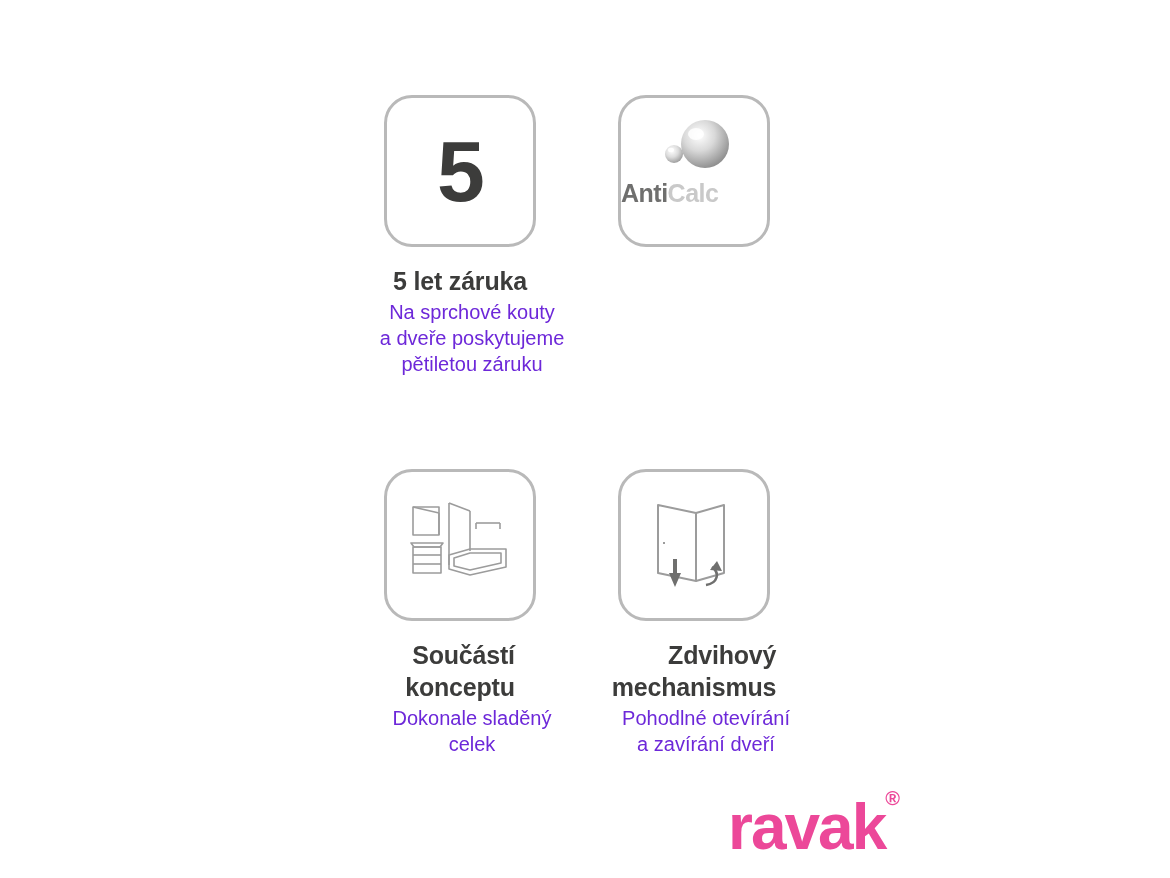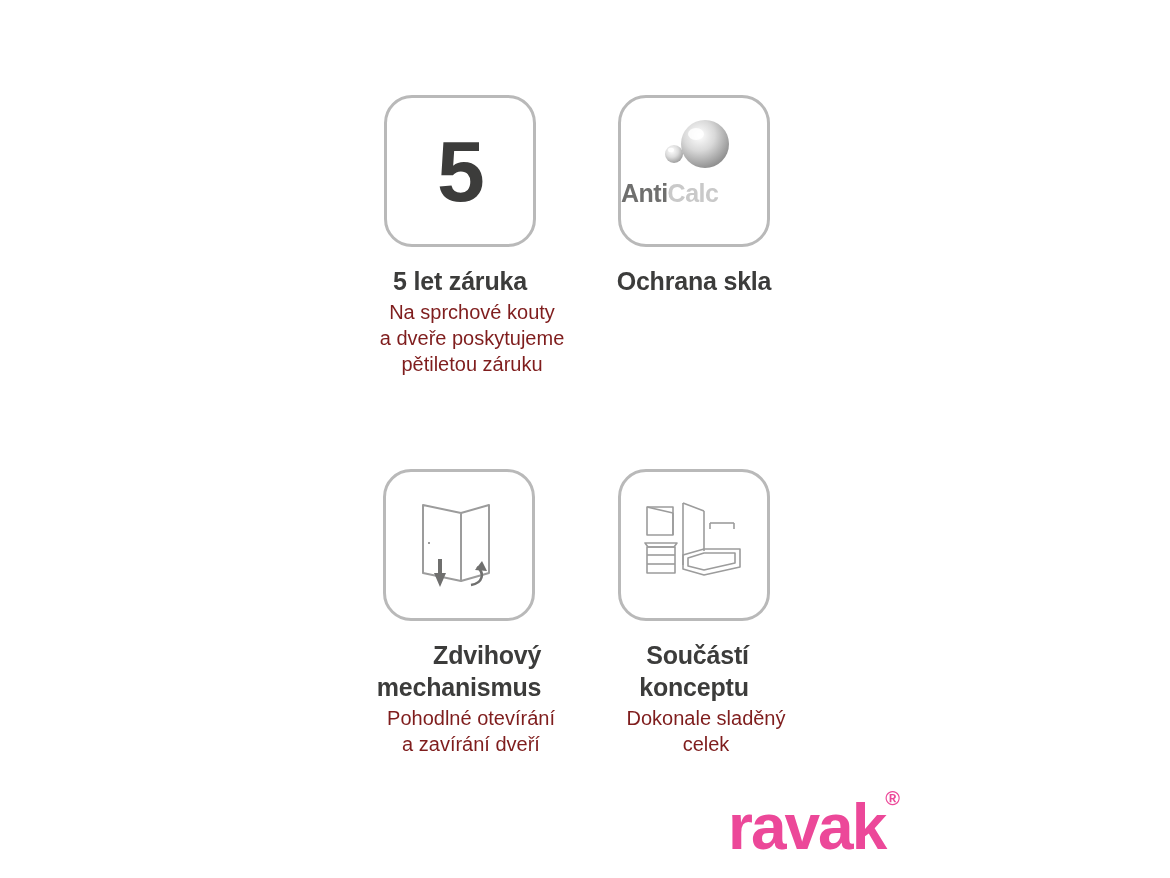--- a/index.html
+++ b/index.html
@@ -70,21 +70,21 @@
     text-align: right;
     color: #3c3c3b;
     margin-top: 18px;
     letter-spacing: -0.2px;
   }
 
   .feature-desc {
     font-size: 20px;
     line-height: 1.30;
     text-align: center;
-    color: #7f1d1d;
+    color: #6d28d9;
     margin-top: 2px;
     white-space: pre-line;
     margin-left: 24px;
   }
 
   
   .num-five {
     font-size: 86px;
     font-weight: bold;
     color: #3c3c3b;
@@ -175,26 +175,59 @@
               <circle cx="64" cy="34" r="24" fill="url(#dropbig)"></circle>
               <ellipse cx="55" cy="24" rx="8" ry="6" fill="#ffffff" opacity="0.85"></ellipse>
               <circle cx="33" cy="44" r="9" fill="url(#dropsmall)"></circle>
               <ellipse cx="30" cy="40" rx="3" ry="2.2" fill="#ffffff" opacity="0.85"></ellipse>
             </svg>
             <div class="anticalc-word">
               <span class="anti">Anti</span><span class="calc">Calc</span>
             </div>
           </div>
         </div>
-        <div class="feature-title">Ochrana skla</div>
       </div>
 
     </div>
 
     <div class="feature-row row-2">
+
+      <div class="feature col-left">
+        <div class="icon-box">
+          <svg class="svg-wrap" viewBox="0 0 112 112" xmlns="http://www.w3.org/2000/svg">
+            <g fill="none" stroke="#9c9c9c" stroke-width="1.6" stroke-linejoin="round">
+
+              <rect x="9" y="18" width="26" height="28"></rect>
+              <line x1="9" y1="18" x2="35" y2="24"></line>
+              <line x1="35" y1="24" x2="35" y2="46"></line>
+
+              <rect x="9" y="58" width="28" height="26"></rect>
+              <line x1="9" y1="66" x2="37" y2="66"></line>
+              <line x1="9" y1="75" x2="37" y2="75"></line>
+
+              <path d="M7 54 h32 l-3 4 h-26 z"></path>
+
+              <line x1="45" y1="14" x2="45" y2="76"></line>
+              <line x1="45" y1="14" x2="66" y2="22"></line>
+              <line x1="66" y1="22" x2="66" y2="62"></line>
+
+              <path d="M45 66 L66 60 L102 60 L102 78 L66 86 L45 80 Z"></path>
+              <path d="M50 69 L66 64 L97 64 L97 74 L66 81 L50 77 Z"></path>
+
+              <line x1="72" y1="34" x2="96" y2="34"></line>
+              <line x1="72" y1="34" x2="72" y2="40"></line>
+              <line x1="96" y1="34" x2="96" y2="40"></line>
+            </g>
+          </svg>
+        </div>
+        <div class="feature-title" style="white-space:pre-line">Součástí
+konceptu</div>
+        <div class="feature-desc">Dokonale sladěný
+celek</div>
+      </div>
 
       <div class="feature col-right">
         <div class="icon-box">
           <svg class="svg-wrap" viewBox="0 0 112 112" xmlns="http://www.w3.org/2000/svg">
             <g fill="none" stroke="#9c9c9c" stroke-width="2" stroke-linejoin="round">
 
               <path d="M20 16 L58 24 L58 92 L20 84 Z"></path>
               <path d="M58 24 L86 16 L86 84 L58 92"></path>
               <line x1="25" y1="54" x2="27" y2="54"></line>
             </g>
@@ -209,54 +242,20 @@
               <path d="M79 72 L84 82 L72 81 Z"></path>
             </g>
           </svg>
         </div>
         <div class="feature-title" style="white-space:pre-line">Zdvihový
 mechanismus</div>
         <div class="feature-desc">Pohodlné otevírání
 a zavírání dveří</div>
       </div>
 
-      <div class="feature col-left">
-        <div class="icon-box">
-          <svg class="svg-wrap" viewBox="0 0 112 112" xmlns="http://www.w3.org/2000/svg">
-            <g fill="none" stroke="#9c9c9c" stroke-width="1.6" stroke-linejoin="round">
-
-              <rect x="9" y="18" width="26" height="28"></rect>
-              <line x1="9" y1="18" x2="35" y2="24"></line>
-              <line x1="35" y1="24" x2="35" y2="46"></line>
-
-              <rect x="9" y="58" width="28" height="26"></rect>
-              <line x1="9" y1="66" x2="37" y2="66"></line>
-              <line x1="9" y1="75" x2="37" y2="75"></line>
-
-              <path d="M7 54 h32 l-3 4 h-26 z"></path>
-
-              <line x1="45" y1="14" x2="45" y2="76"></line>
-              <line x1="45" y1="14" x2="66" y2="22"></line>
-              <line x1="66" y1="22" x2="66" y2="62"></line>
-
-              <path d="M45 66 L66 60 L102 60 L102 78 L66 86 L45 80 Z"></path>
-              <path d="M50 69 L66 64 L97 64 L97 74 L66 81 L50 77 Z"></path>
-
-              <line x1="72" y1="34" x2="96" y2="34"></line>
-              <line x1="72" y1="34" x2="72" y2="40"></line>
-              <line x1="96" y1="34" x2="96" y2="40"></line>
-            </g>
-          </svg>
-        </div>
-        <div class="feature-title" style="white-space:pre-line">Součástí
-konceptu</div>
-        <div class="feature-desc">Dokonale sladěný
-celek</div>
-      </div>
-
     </div>
   </div>
 
   <div class="logo">
     <span>ravak</span><sup>®</sup>
   </div>
 
 </div>
 
 </body></html>

